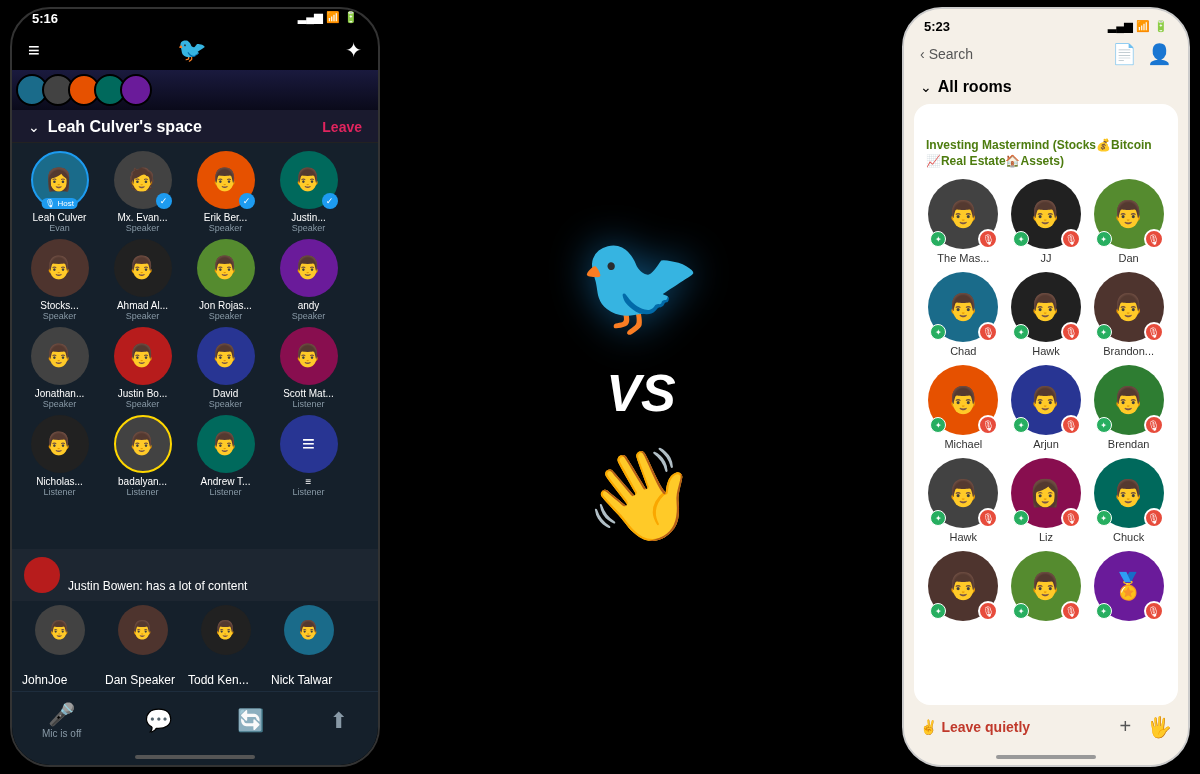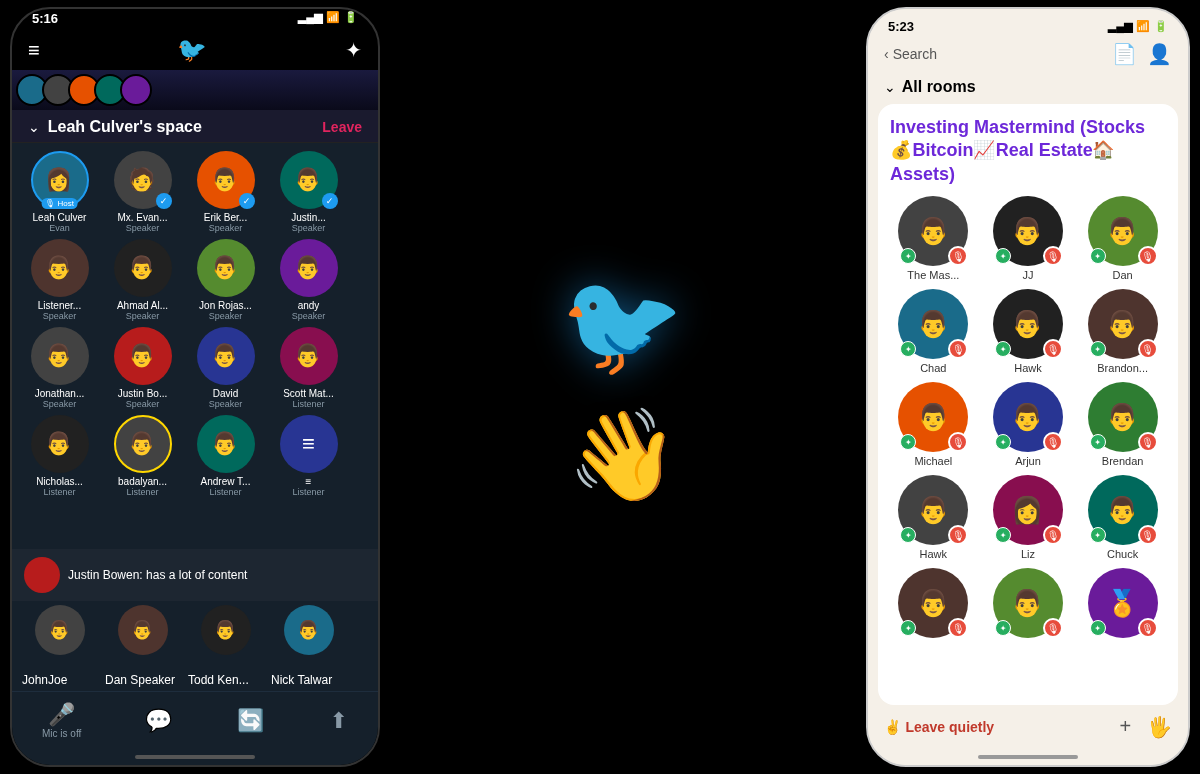--- a/index.html
+++ b/index.html
@@ -176,21 +176,21 @@
       color: #8899a6;
       text-align: center;
     }
 
     .highlight-ring { border: 2px solid #ffd700; }
 
     .toast-bar {
       background: rgba(30,39,50,0.98);
       padding: 8px 12px;
       display: flex;
-      align-items: center;
+      align-items: flex-end;
       gap: 8px;
     }
     .toast-avatar {
       width: 36px;
       height: 36px;
       border-radius: 50%;
       background: #444;
     }
     .toast-text { color: #fff; font-size: 12px; flex: 1; }
 
@@ -277,21 +277,21 @@
       font-style: italic;
     }
 
     .wave-emoji {
       font-size: 90px;
       filter: drop-shadow(0 4px 8px rgba(0,0,0,0.5));
     }
 
     
     .phone-right {
-      width: 324px;
+      width: 288px;
       height: 760px;
       background: #f5f0e8;
       border-radius: 40px;
       border: 2px solid #ccc;
       display: flex;
       flex-direction: column;
       overflow: hidden;
       position: relative;
       margin-right: 10px;
     }
@@ -330,25 +330,26 @@
     .r-room-card {
       background: #fff;
       margin: 0 10px;
       border-radius: 16px;
       padding: 12px;
       flex: 1;
       overflow-y: auto;
     }
 
     .r-room-title {
-      font-size: 18px;
+      font-size: 12px;
       font-weight: 700;
-      color: #6d28d9;
+      color: #4d7c0f;
       margin-bottom: 10px;
       line-height: 1.3;
+      margin-top: 22px;
     }
 
     .r-avatars-grid {
       display: grid;
       grid-template-columns: repeat(3, 1fr);
       gap: 8px;
     }
 
     .r-person {
       display: flex;
@@ -526,21 +527,21 @@
         <span class="speaker-name">Justin...</span>
         <span class="speaker-role">Speaker</span>
       </div>
     </div>
 
     <div class="grid-row">
       <div class="speaker-card">
         <div class="avatar-wrap">
           <div class="avatar-circle av-brown">👨</div>
         </div>
-        <span class="speaker-name">Listener...</span>
+        <span class="speaker-name">Stocks...</span>
         <span class="speaker-role">Speaker</span>
       </div>
       <div class="speaker-card">
         <div class="avatar-wrap">
           <div class="avatar-circle av-dark">👨</div>
         </div>
         <span class="speaker-name">Ahmad Al...</span>
         <span class="speaker-role">Speaker</span>
       </div>
       <div class="speaker-card">
@@ -656,20 +657,21 @@
     <span class="toolbar-icon">⬆</span>
   </div>
 
   <div class="home-indicator">
     <div class="home-bar"></div>
   </div>
 </div>
 
 <div class="center-section">
   <div class="twitter-bird">🐦</div>
+  <span class="vs-text">VS</span>
   <div class="wave-emoji">👋</div>
 </div>
 
 <div class="phone-right">
 
   <div class="r-status-bar">
     <span class="time">5:23</span>
     <div class="status-icons" style="color:#000;">
       <span>▂▄▆</span>
       <span>📶</span>

